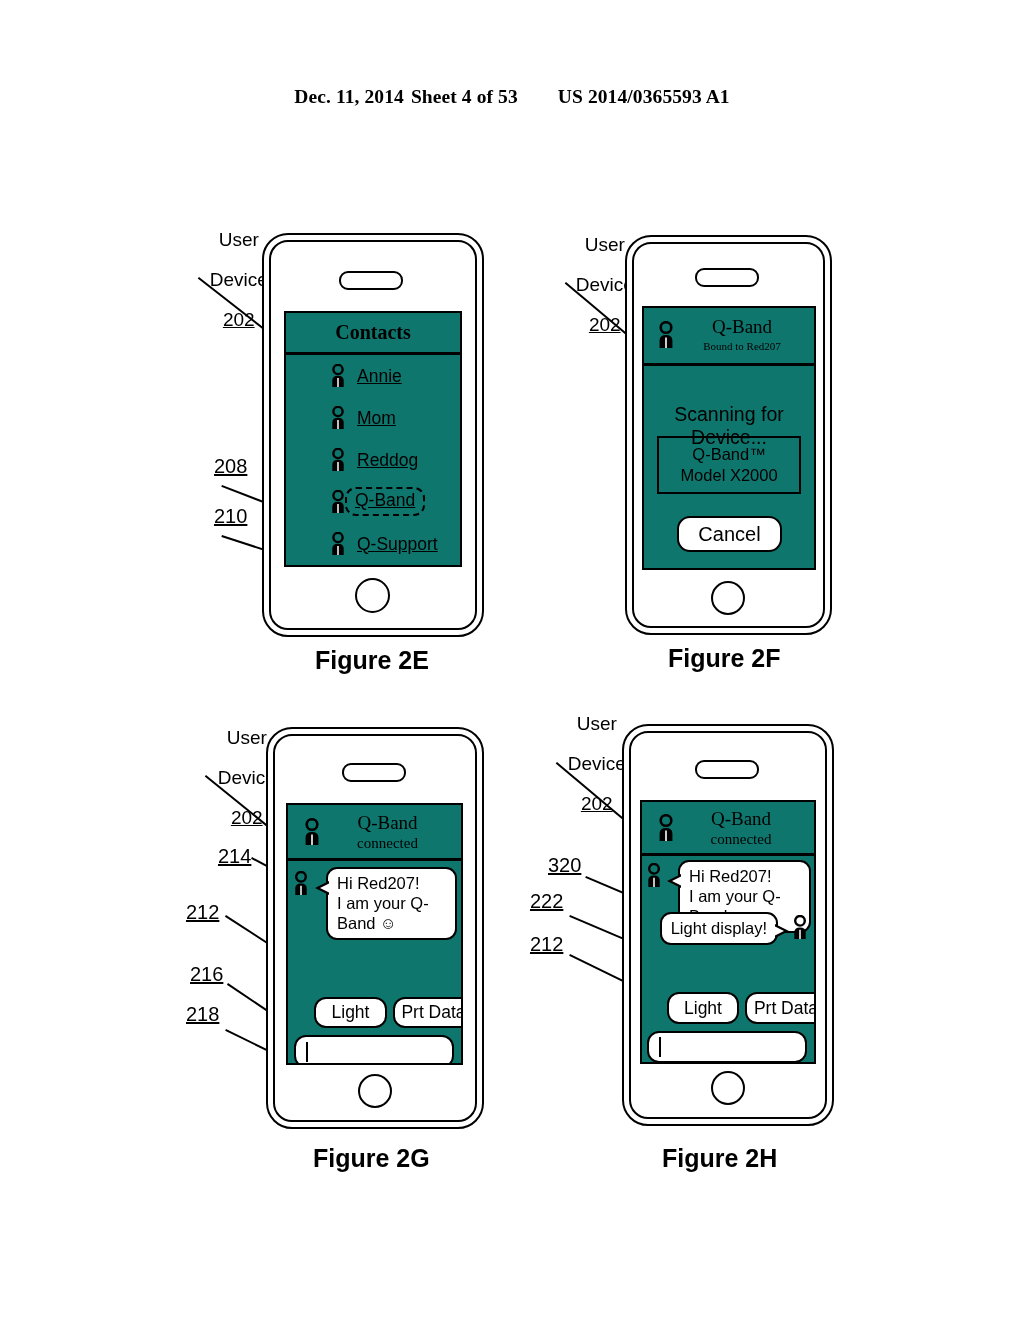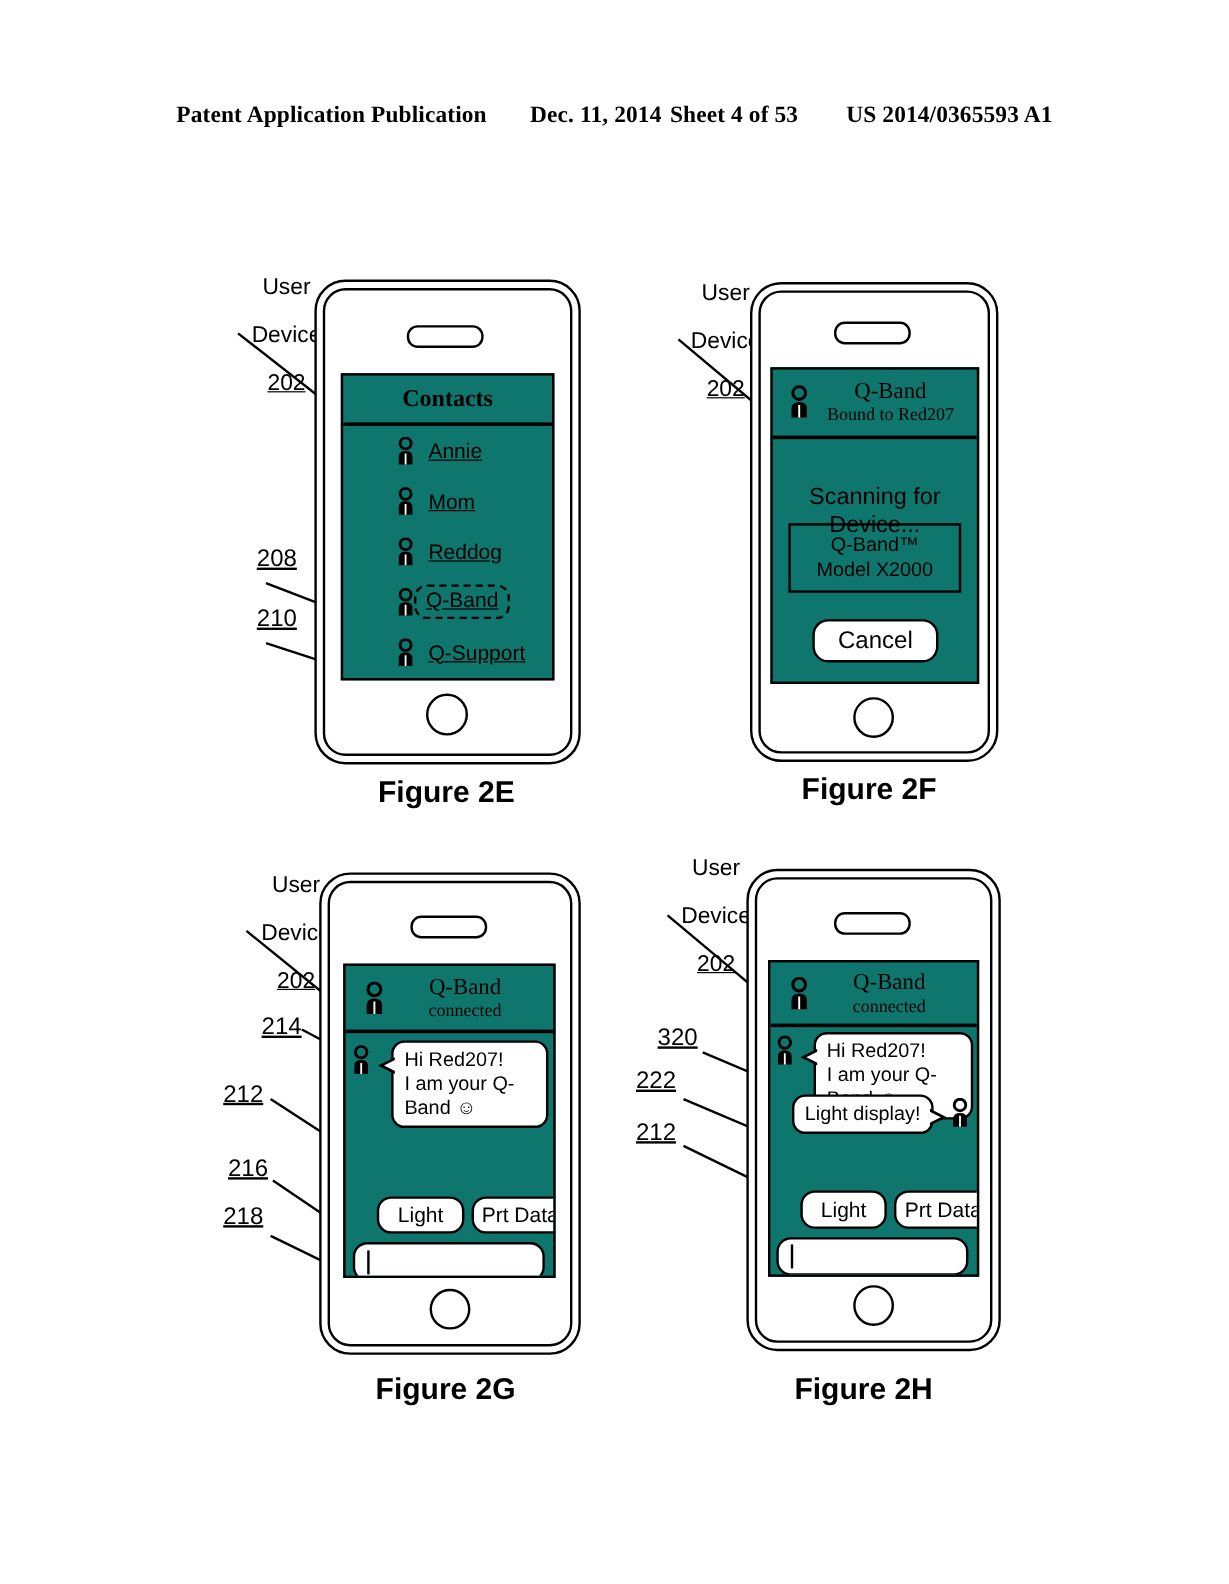--- a/index.html
+++ b/index.html
@@ -115,21 +115,21 @@
     position:absolute;left:0;top:0;width:100%;box-sizing:border-box;
     border-bottom:3.4px solid #000;height:58px;
     display:flex;align-items:center;
   }
   .qb-header .qb-icon{margin-left:12px;margin-top:-2px;}
   .qb-header .qb-txt{
     flex:1;text-align:center;margin-left:-8px;
     font-family:"Liberation Serif", serif;
   }
   .qb-header .qb-name{font-size:19px;line-height:21px;}
-  .qb-header .qb-sub{font-size:15px;line-height:18px;}
+  .qb-header .qb-sub{font-size:11px;line-height:18px;}
 
   .scan-text{
     position:absolute;left:0;width:100%;text-align:center;
     font-family:"Liberation Sans", sans-serif;font-size:19.5px;
   }
   .device-box{
     position:absolute;
     border:2.6px solid #000;box-sizing:border-box;
     display:flex;flex-direction:column;align-items:center;justify-content:center;
     font-family:"Liberation Sans", sans-serif;font-size:16.5px;line-height:21px;
@@ -208,21 +208,20 @@
     padding-left:10px;
   }
   .caret{display:inline-block;width:2px;height:20px;background:#000;}
 </style>
 </head>
 <body>
 
 <div class="page">
 
   <div class="pub-header">
-    <span class="h-title">Patent Application Publication</span>
     <span class="h-date">Dec. 11, 2014</span>
     <span class="h-sheet">Sheet 4 of 53</span>
     <span class="h-num">US 2014/0365593 A1</span>
   </div>
 
   <div class="fig" id="fig2e">
 
     <div class="callout" style="left:0px;top:5px;">
       <span>User</span><br>
       <span>Device</span><br>

